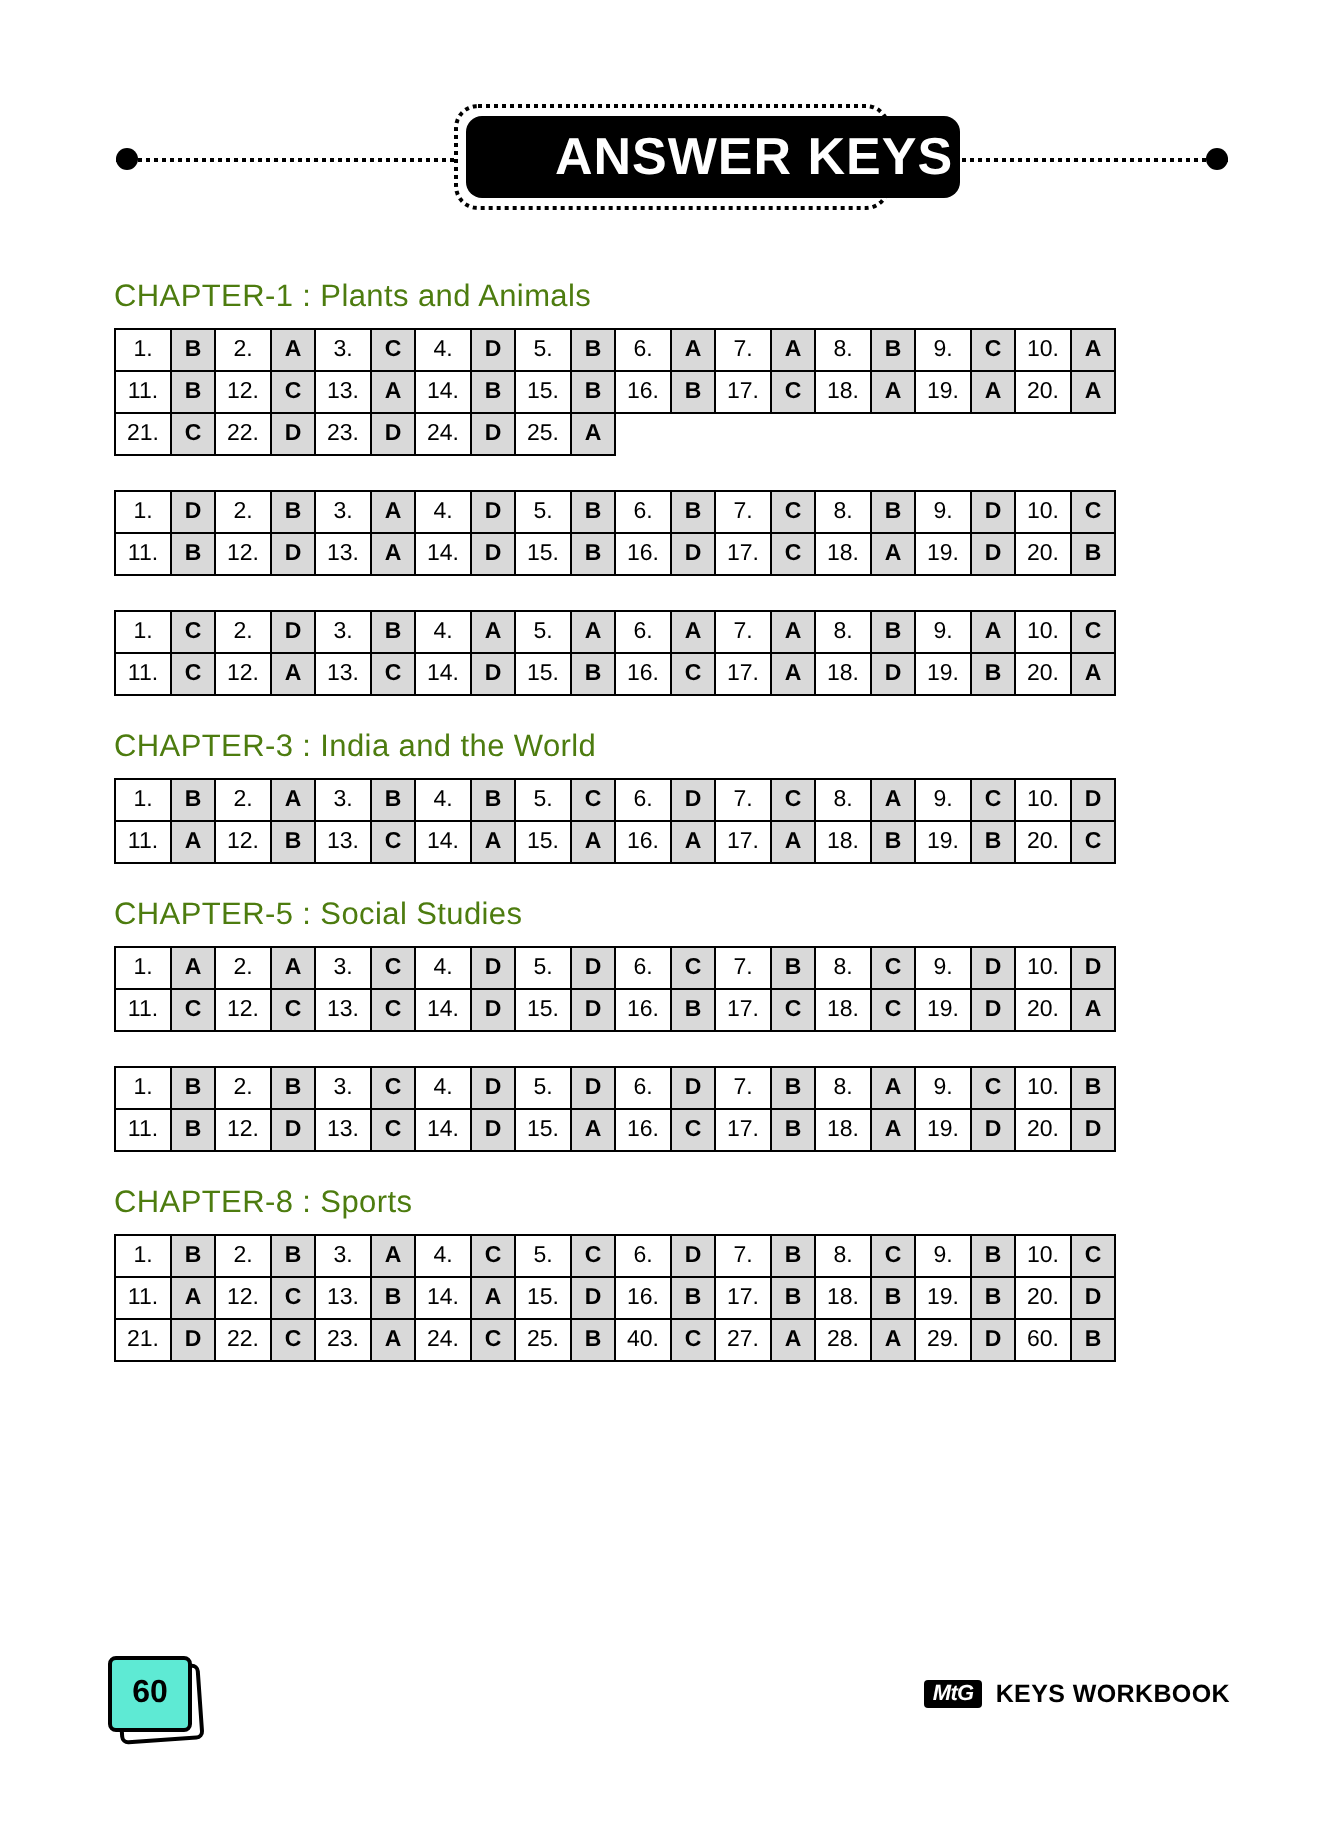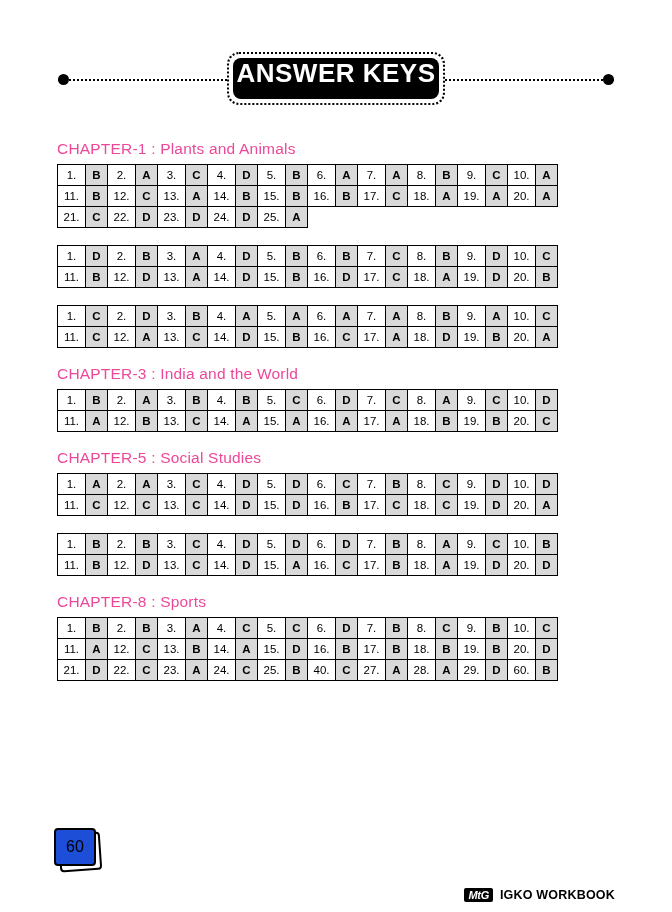--- a/index.html
+++ b/index.html
@@ -61,21 +61,23 @@
     box-sizing: border-box;
     background: #fff;
     padding: 4px;
   }
   .title-box {
     width: 100%;
     height: 100%;
     background: #000;
     border-radius: 8px;
     display: flex;
+    align-items: center;
     justify-content: center;
+    padding-left: 41px;
   }
   .title-text {
     color: #fff;
     font-size: 26px;
     font-weight: bold;
     letter-spacing: 0.5px;
     font-family: "Liberation Sans", sans-serif;
   }
 
   
@@ -84,21 +86,21 @@
     top: 140px;
     left: 57px;
     width: 558px;
   }
   .chapter {
     margin-bottom: 17px;
   }
   .chapter-title {
     font-size: 15.5px;
     font-weight: normal;
-    color: #ec4899;
+    color: #4d7c0f;
     margin: 0 0 6px 0;
     letter-spacing: 0.2px;
   }
 
   .ans-table {
     border-collapse: collapse;
     table-layout: fixed;
   }
   .ans-table td {
     border: 1px solid #000;
@@ -150,35 +152,34 @@
     transform: rotate(-4deg);
   }
   .page-num-box {
     position: absolute;
     left: 0px;
     top: 0px;
     width: 38px;
     height: 34px;
     border: 2px solid #000;
     border-radius: 4px;
-    background: #1d4ed8;
+    background: #5eead4;
     display: flex;
     align-items: center;
     justify-content: center;
     font-size: 16px;
-    font-weight: normal;
+    font-weight: bold;
   }
   .footer-right {
     position: absolute;
     right: 57px;
     top: 12px;
     display: flex;
     align-items: center;
     gap: 7px;
-    margin-top: 48px;
   }
   .mtg-logo {
     background: #000;
     color: #fff;
     font-size: 11px;
     font-weight: bold;
     font-style: italic;
     padding: 1px 4px;
     border-radius: 2px;
     letter-spacing: -0.3px;
@@ -596,17 +597,17 @@
       </div>
     </div>
 
   <div class="footer">
     <div class="page-num-wrap">
       <div class="page-num-shadow"></div>
       <div class="page-num-box">60</div>
     </div>
     <div class="footer-right">
       <span class="mtg-logo">MtG</span>
-      <span class="footer-text">IGKO WORKBOOK</span>
+      <span class="footer-text">KEYS WORKBOOK</span>
     </div>
   </div>
 
 </div>
 
 </body></html>

